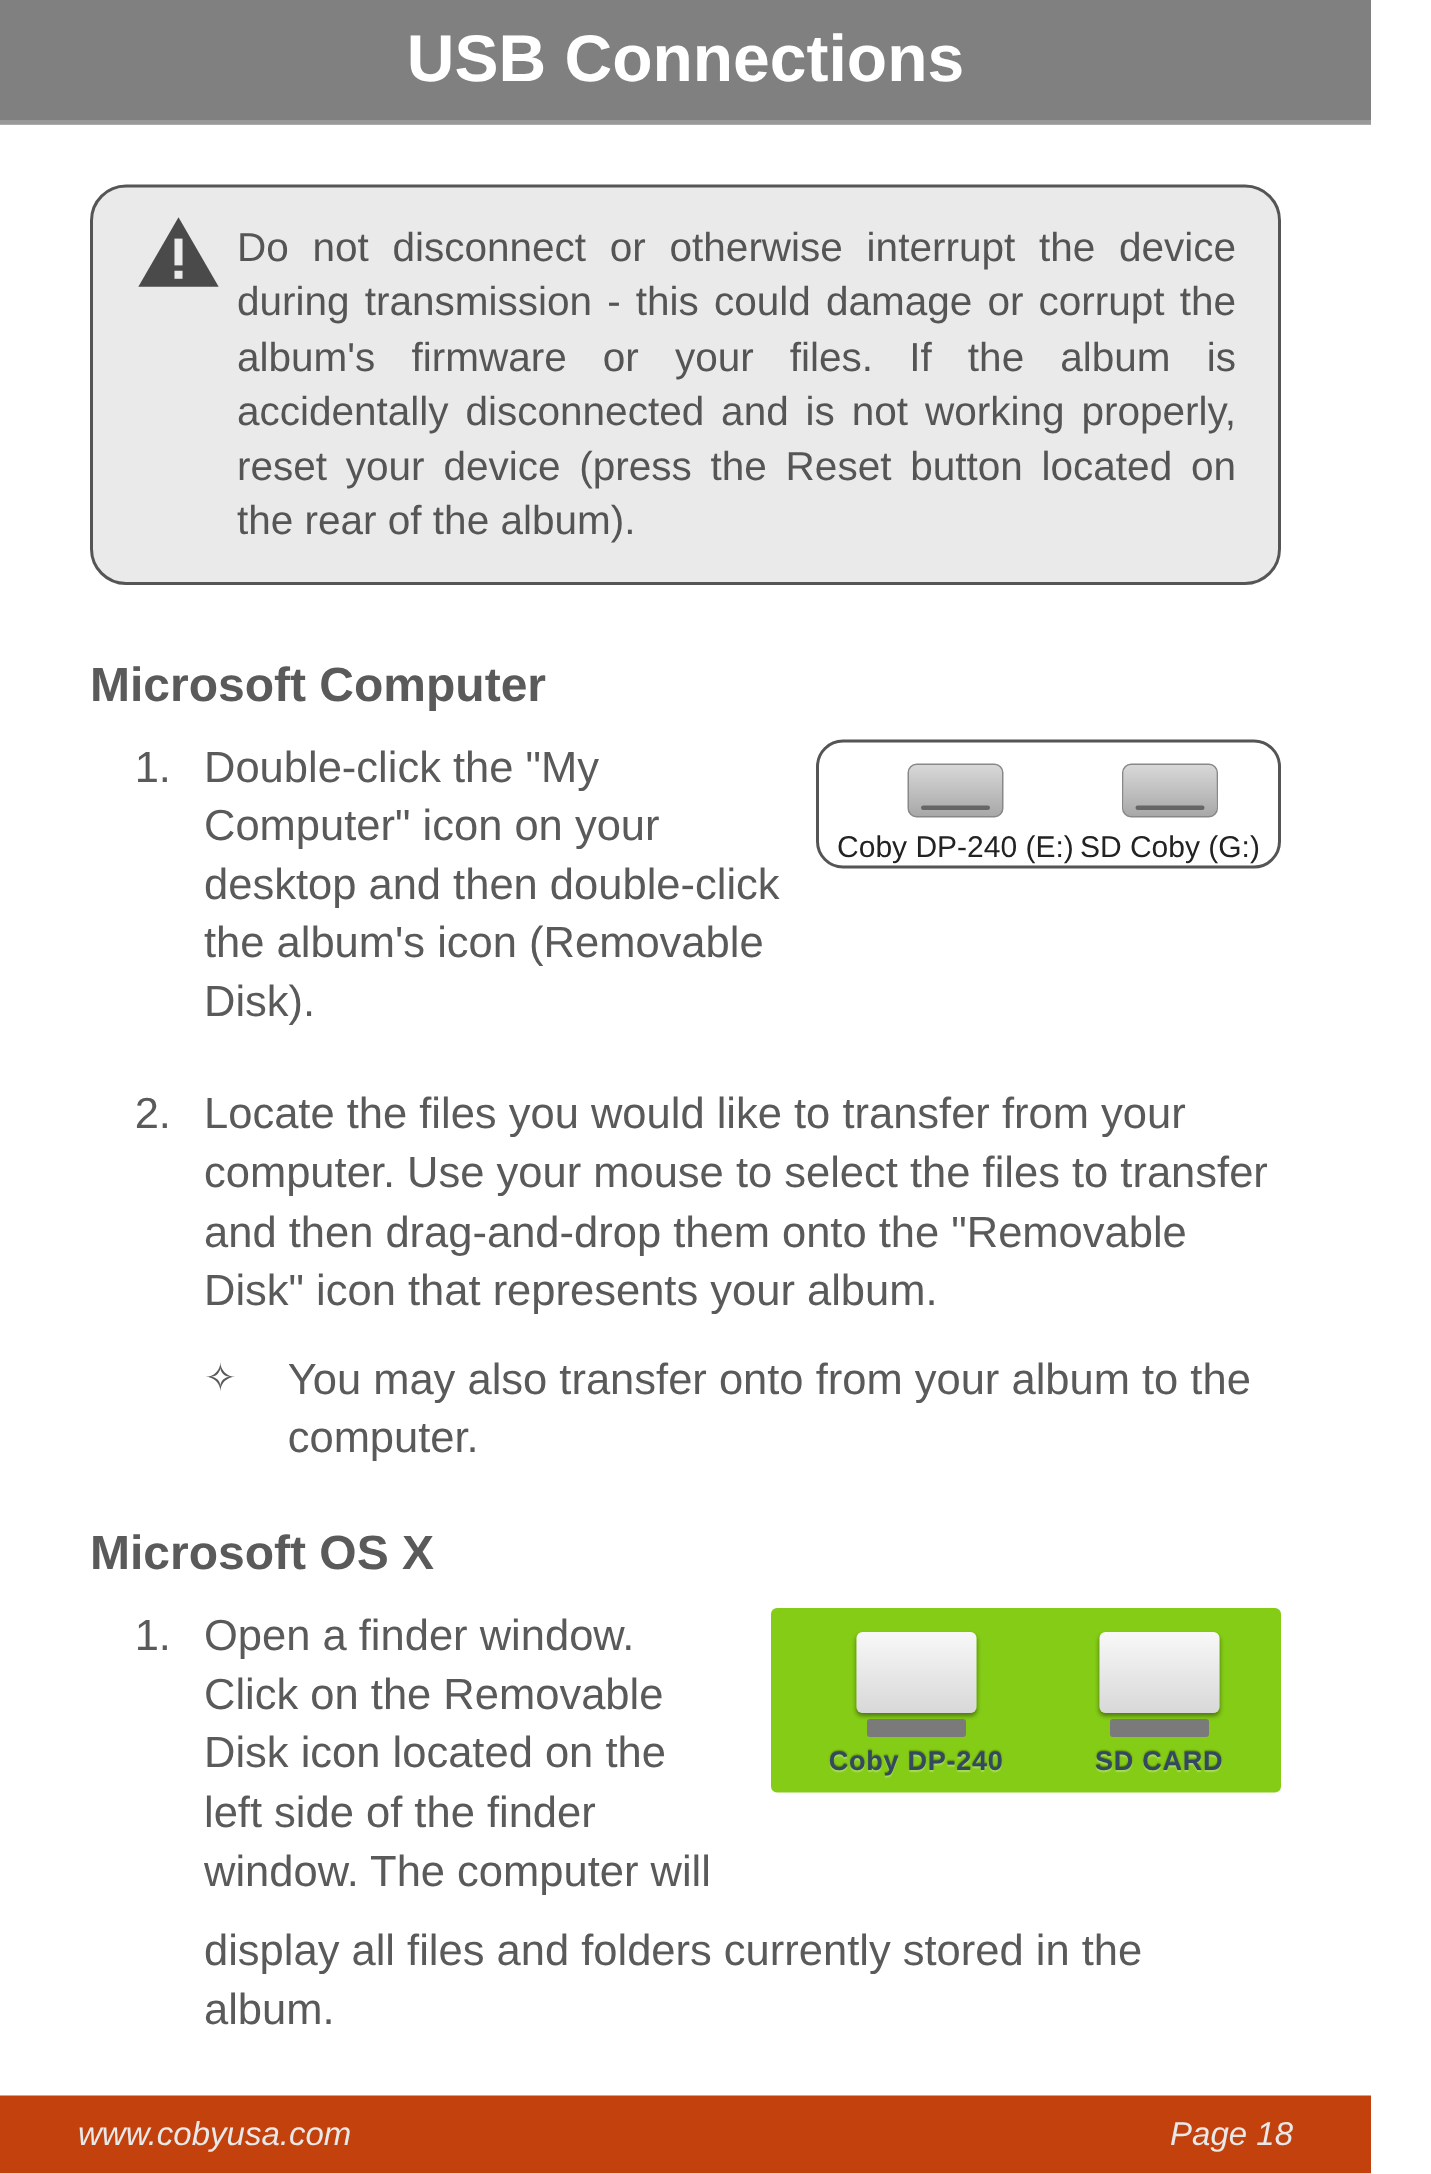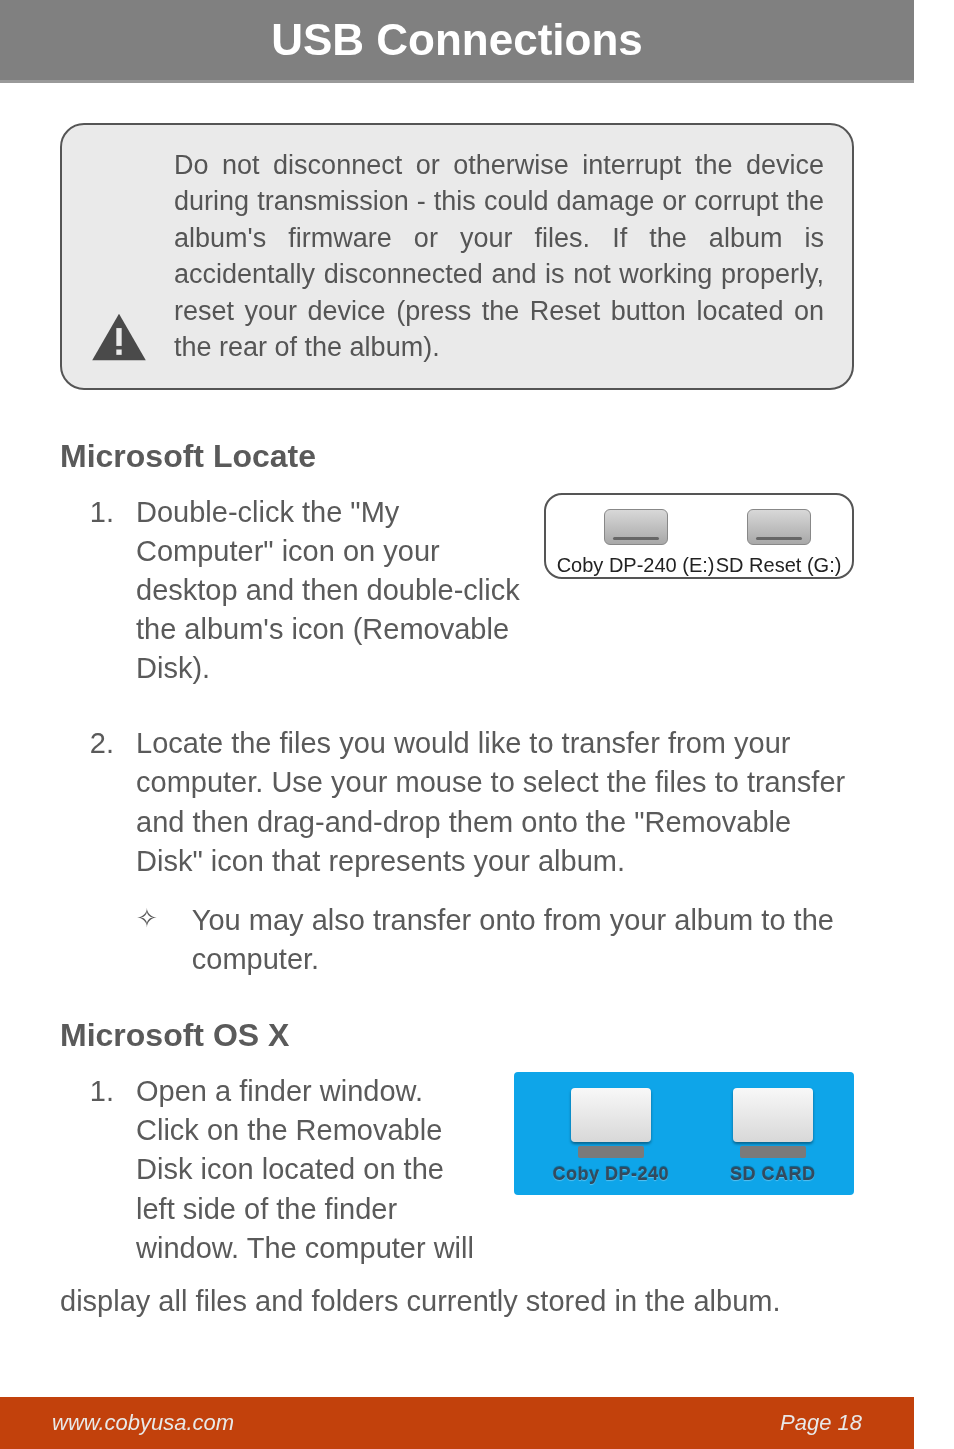--- a/index.html
+++ b/index.html
@@ -25,23 +25,22 @@
   }
   .content {
     padding: 40px 60px 0 60px;
   }
   .note-box {
     border: 2px solid #555;
     border-radius: 24px;
     background: #eaeaea;
     padding: 22px 28px 22px 28px;
     display: flex;
-    align-items: flex-end;
+    align-items: flex-start;
     margin-bottom: 48px;
-    gap: 16px;
   }
   .warning-icon {
     flex: 0 0 auto;
     margin-right: 10px;
     margin-top: -4px;
   }
   .warning-icon svg { width: 58px; height: 50px; }
   .note-text {
     font-size: 27px;
     line-height: 1.35;
@@ -109,21 +108,21 @@
     left: 8px; right: 8px; bottom: 4px;
     height: 3px; background: #666; border-radius: 2px;
   }
   .drive-w .lbl {
     font-family: Tahoma, Arial, sans-serif;
     font-size: 20px;
     color: #222;
     line-height: 1.2;
   }
   .mac-box {
-    background: #0ea5e9;
+    background: #84cc16;
     border-radius: 4px;
     width: 340px;
     padding: 16px 8px 10px 8px;
     box-sizing: border-box;
     display: flex;
     justify-content: space-around;
     margin-left: 24px;
     flex-shrink: 0;
   }
   .mac-drive { text-align: center; }
@@ -180,34 +179,34 @@
     <span class="warning-icon">
       <svg viewBox="0 0 64 56">
         <polygon points="32,2 62,54 2,54" fill="#4a4a4a"></polygon>
         <rect x="29" y="18" width="6" height="20" fill="#eaeaea"></rect>
         <rect x="29" y="42" width="6" height="6" fill="#eaeaea"></rect>
       </svg>
     </span>
     <div class="note-text">Do not disconnect or otherwise interrupt the device during transmission - this could damage or corrupt the album's firmware or your files. If the album is accidentally disconnected and is not working properly, reset your device (press the Reset button located on the rear of the album).</div>
   </div>
 
-  <h2 class="section">Microsoft Locate</h2>
+  <h2 class="section">Microsoft Computer</h2>
 
   <div class="row">
     <ol class="top" start="1" style="flex:1;">
       <li>Double-click the "My Computer" icon on your desktop and then double-click the album's icon (Removable Disk).</li>
     </ol>
     <div class="figure-box">
       <div class="drive-w">
         <div class="dicon"></div>
         <div class="lbl">Coby DP-240 (E:)</div>
       </div>
       <div class="drive-w">
         <div class="dicon"></div>
-        <div class="lbl">SD Reset (G:)</div>
+        <div class="lbl">SD Coby (G:)</div>
       </div>
     </div>
   </div>
 
   <ol class="top" start="2">
     <li>Locate the files you would like to transfer from your computer. Use your mouse to select the files to transfer and then drag-and-drop them onto the "Removable Disk" icon that represents your album.</li>
   </ol>
 
   <div class="sub-indent">
     <span class="diamond">✧</span>
@@ -229,21 +228,21 @@
         <div class="mlbl">Coby DP-240</div>
       </div>
       <div class="mac-drive">
         <div class="body"></div>
         <div class="base"></div>
         <div class="mlbl">SD CARD</div>
       </div>
     </div>
   </div>
 
-  <div style="font-size:29px; line-height:1.35; color:#5a5a5a; margin-top:-6px;">display all files and folders currently stored in the album.</div>
+  <div style="font-size:29px; line-height:1.35; color:#5a5a5a; margin-left:76px; margin-top:-6px;">display all files and folders currently stored in the album.</div>
 
 </div>
 
 <div class="footer">
   <span>www.cobyusa.com</span>
   <span>Page 18</span>
 </div>
 
 </div>
 

